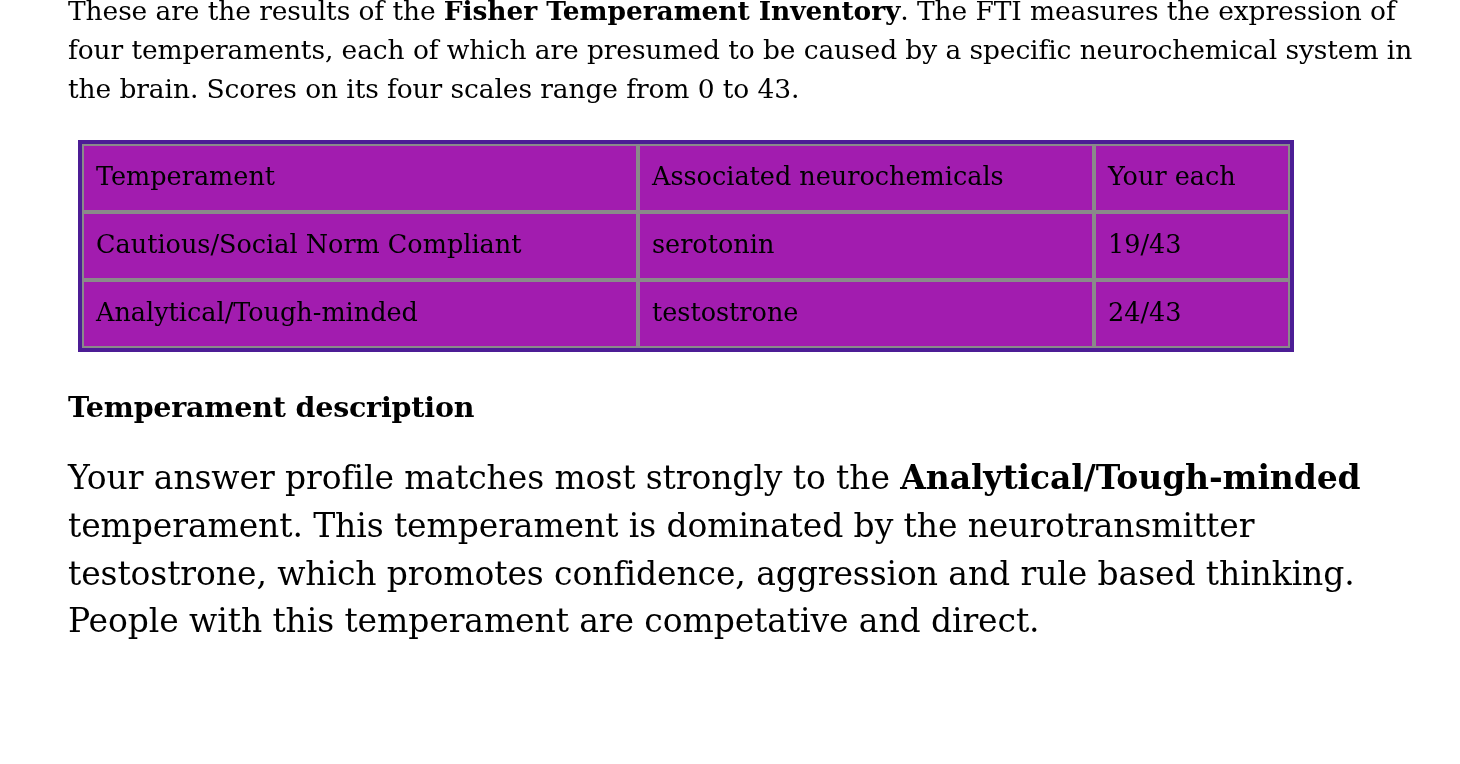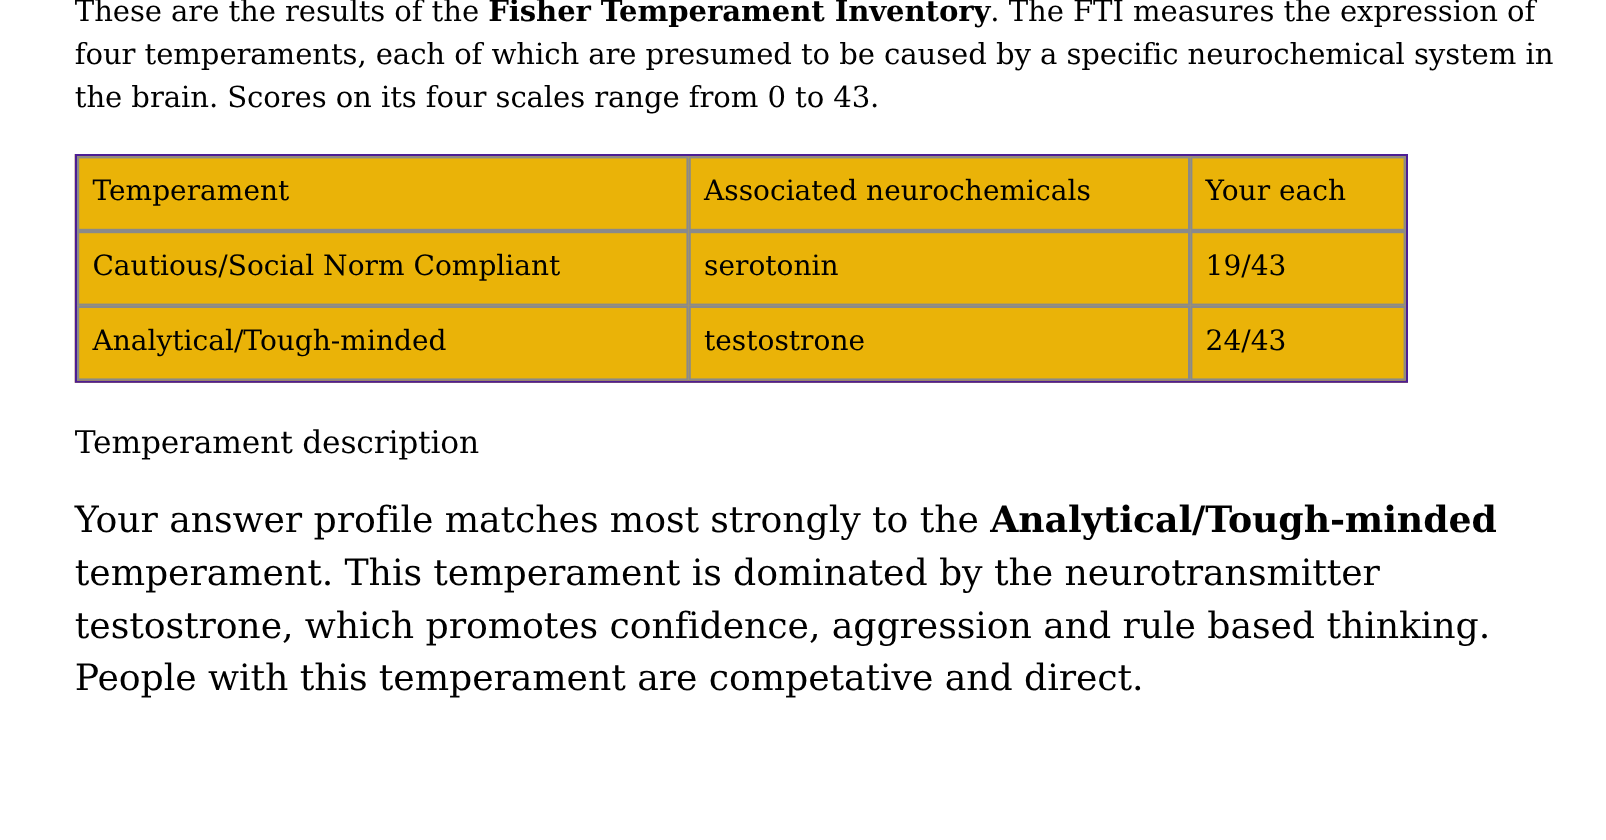--- a/index.html
+++ b/index.html
@@ -30,44 +30,44 @@
     font-weight: bold;
   }
   
   .intro-wrap {
     margin-top: -8px;
   }
   table.results {
     border-collapse: separate;
     border-spacing: 0;
     margin-top: 31px;
-    margin-left: 0;
+    margin-left: 10px;
     width: 1212px;
-    border: 2px solid #4c1d95;
-    background: #eab308;
+    border: 4px solid #4c1d95;
+    background: #a21caf;
     table-layout: fixed;
   }
   table.results td {
     border: 2px solid #8a8a8a;
     padding: 8px 12px 10px 12px;
     font-size: 25.5px;
     line-height: 1.25;
     vertical-align: middle;
     height: 46px;
   }
   table.results tr.header td {
     font-size: 25.5px;
   }
   col.c1 { width: 556px; }
   col.c2 { width: 456px; }
   col.c3 { width: 196px; }
 
   h2.section {
     font-size: 28.5px;
-    font-weight: normal;
+    font-weight: bold;
     margin: 38px 0 0 0;
     letter-spacing: -0.2px;
   }
   p.desc {
     font-size: 33px;
     line-height: 1.45;
     margin: 30px 0 0 0;
     max-width: 1340px;
     letter-spacing: -0.1px;
   }

